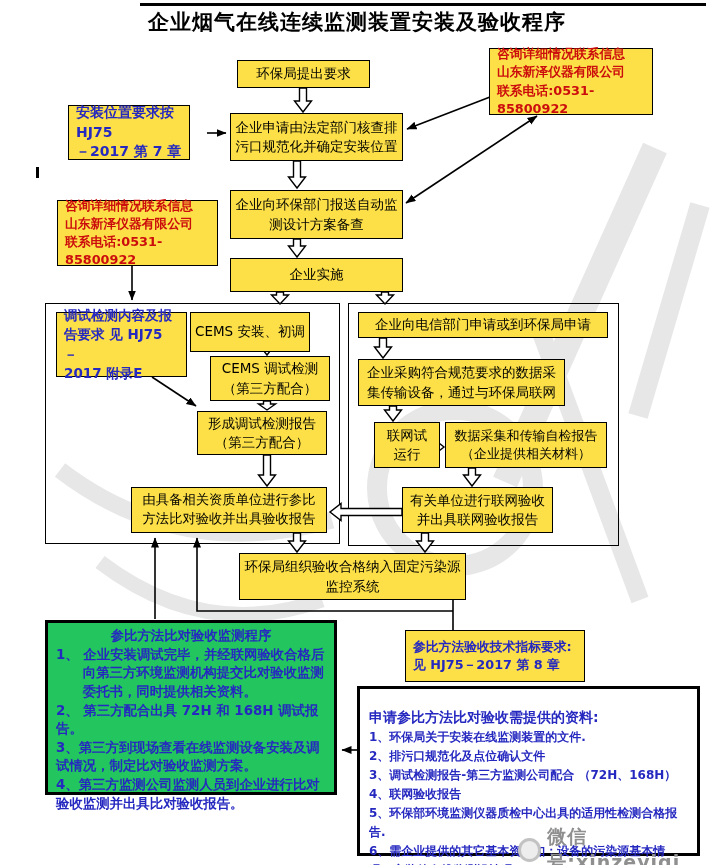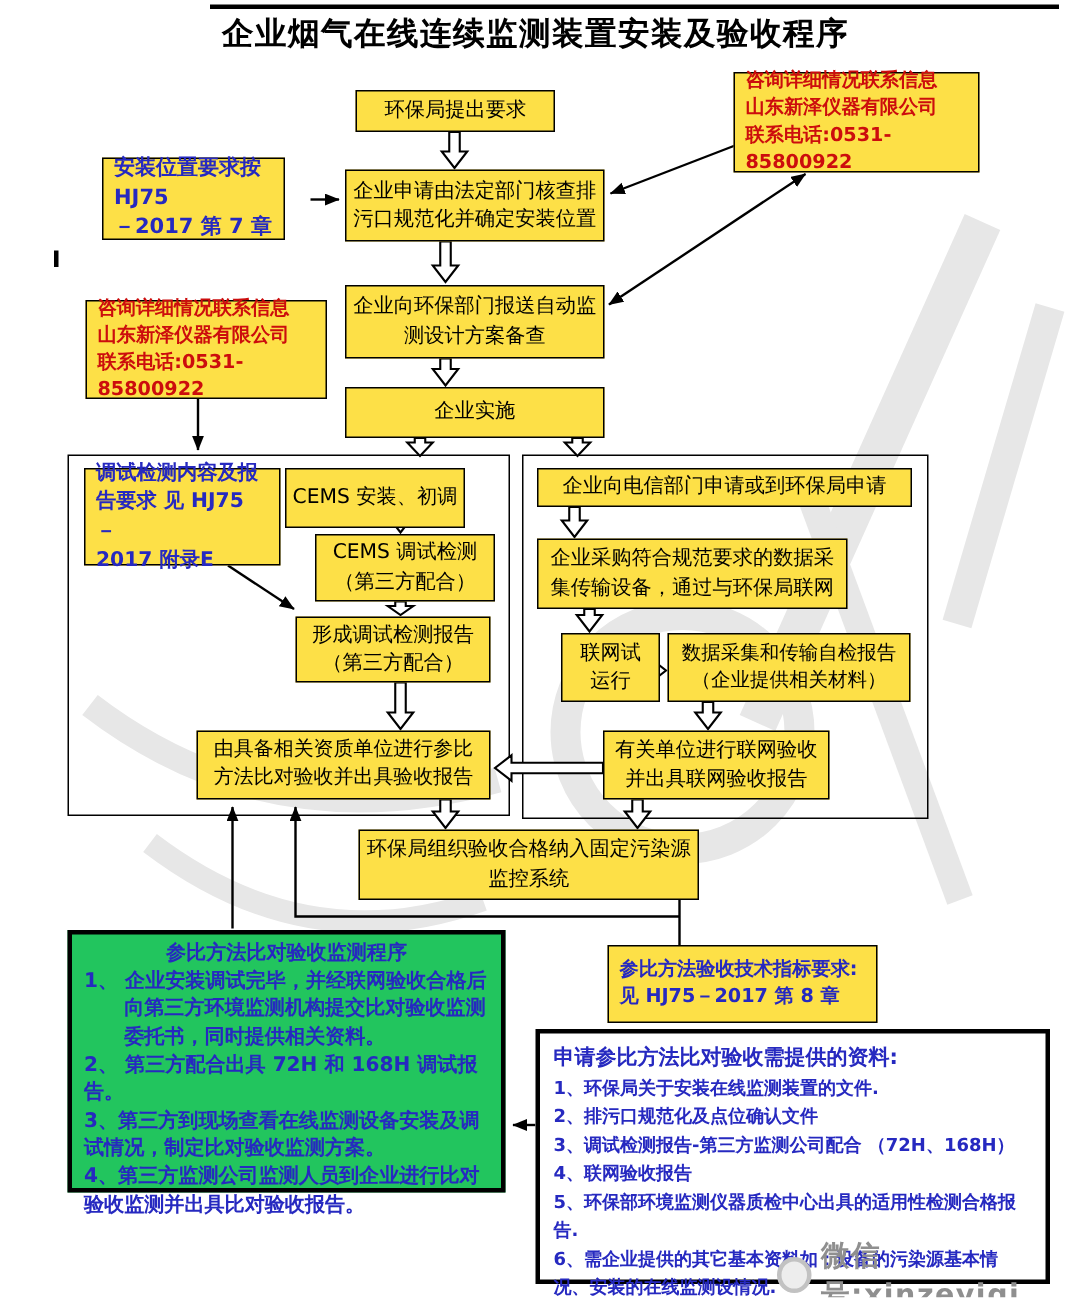--- a/index.html
+++ b/index.html
@@ -33,21 +33,21 @@
     position:absolute;left:45px;top:620px;width:292px;height:175px;
     border:3px solid #000;background:#22c55e;z-index:3;box-sizing:border-box;
     color:var(--blue);font-weight:600;font-size:13.4px;line-height:1.39;padding:4px 8px 2px 8px;
   }
   .proc .proc-title{text-align:center;font-weight:700;}
   .proc .hang{padding-left:2em;text-indent:-2em;}
   
   .mats{
     position:absolute;left:357px;top:686px;width:343px;height:170px;
     border:3px solid #000;background:#fff;z-index:3;box-sizing:border-box;
-    color:var(--blue);font-size:12px;line-height:1.58;padding:5px 9px;font-weight:600;
+    color:var(--blue);font-size:12px;line-height:1.58;padding:17px 9px;font-weight:600;
   }
   .mats .mats-title{font-size:14px;font-weight:800;}
   
   .wechat{
     position:absolute;left:518px;top:824px;z-index:4;display:flex;align-items:center;gap:6px;
     color:var(--wm);font-size:19px;font-weight:700;letter-spacing:1px;
   }
   .wechat .wicon{
     width:24px;height:24px;border-radius:50%;border:3px solid #c2c2c2;background:#ededed;
     display:inline-block;box-sizing:border-box;

